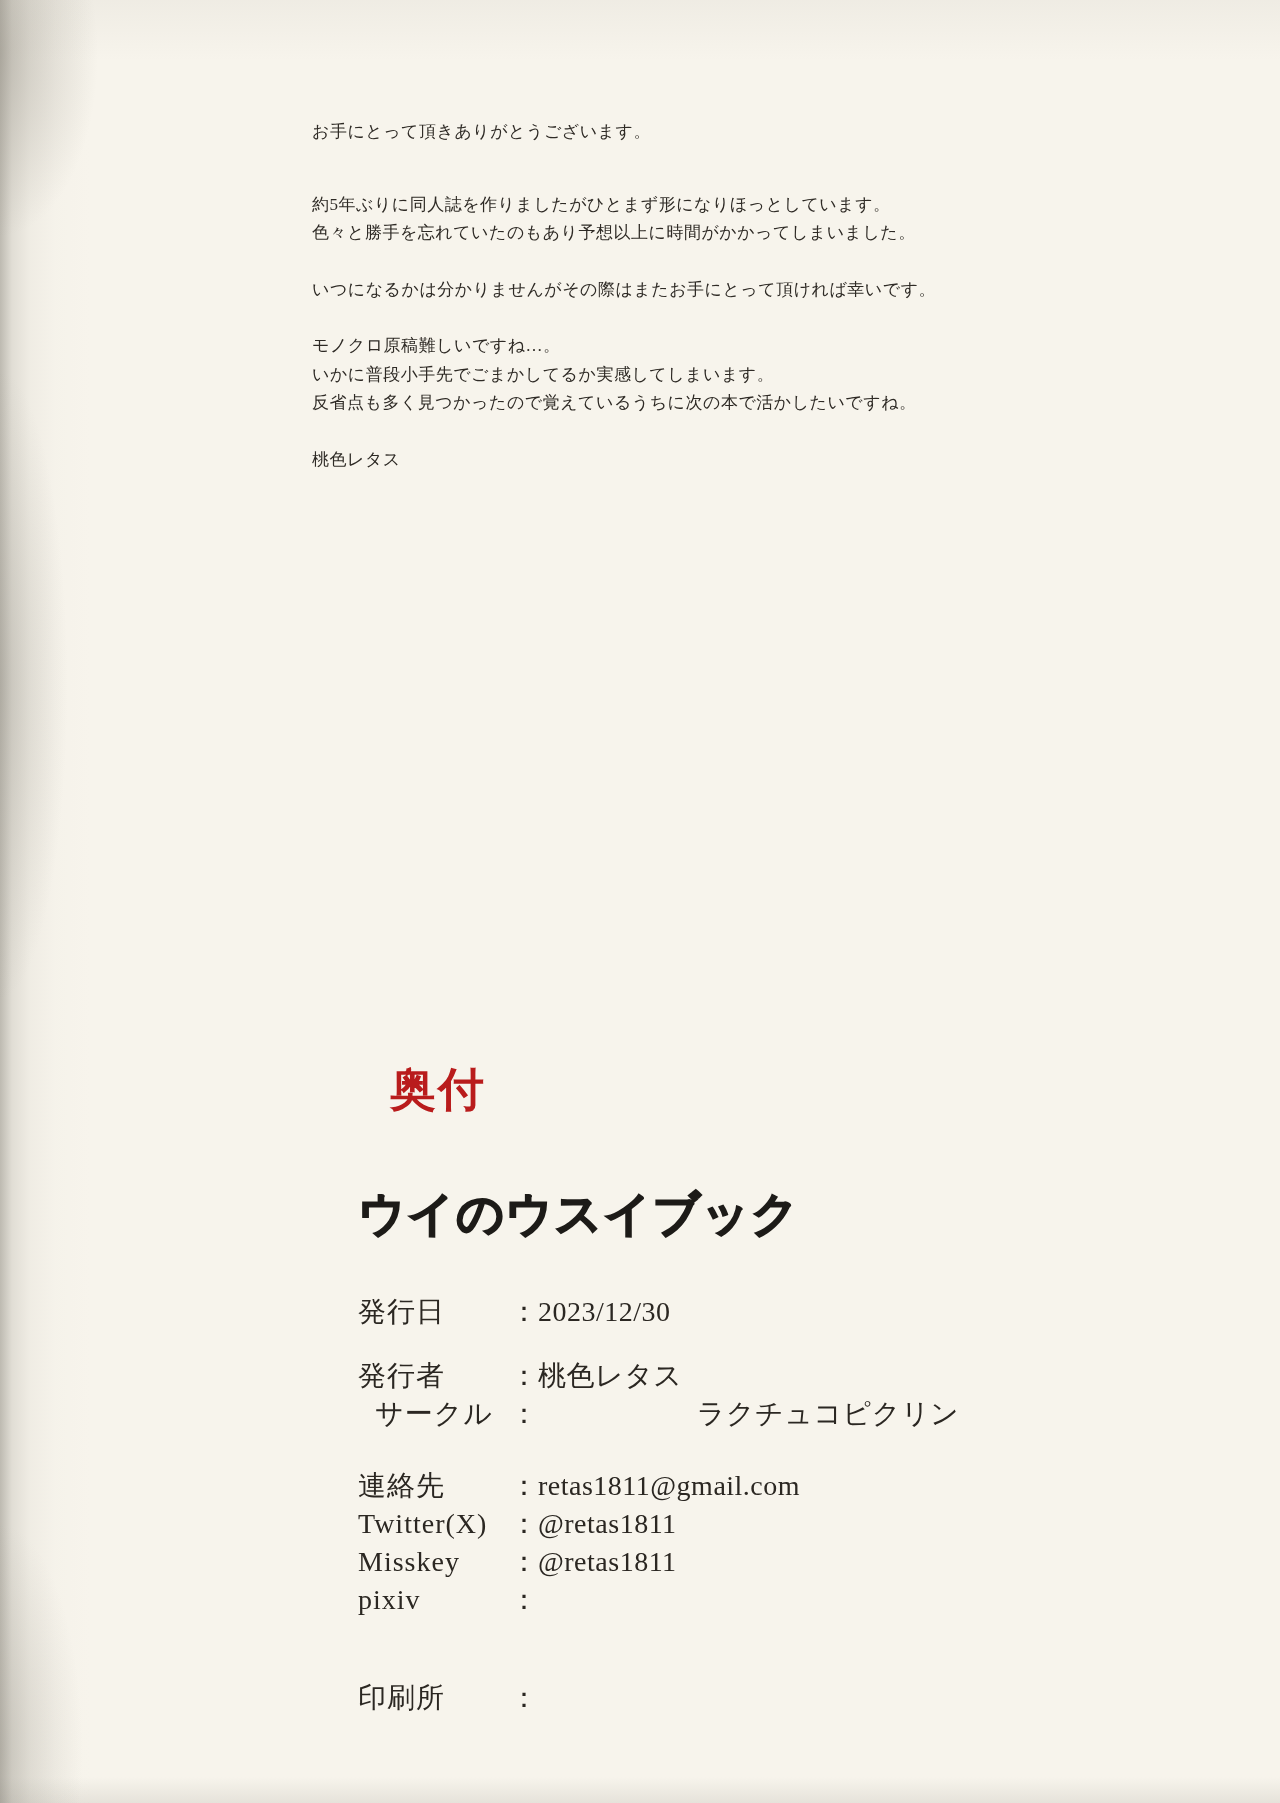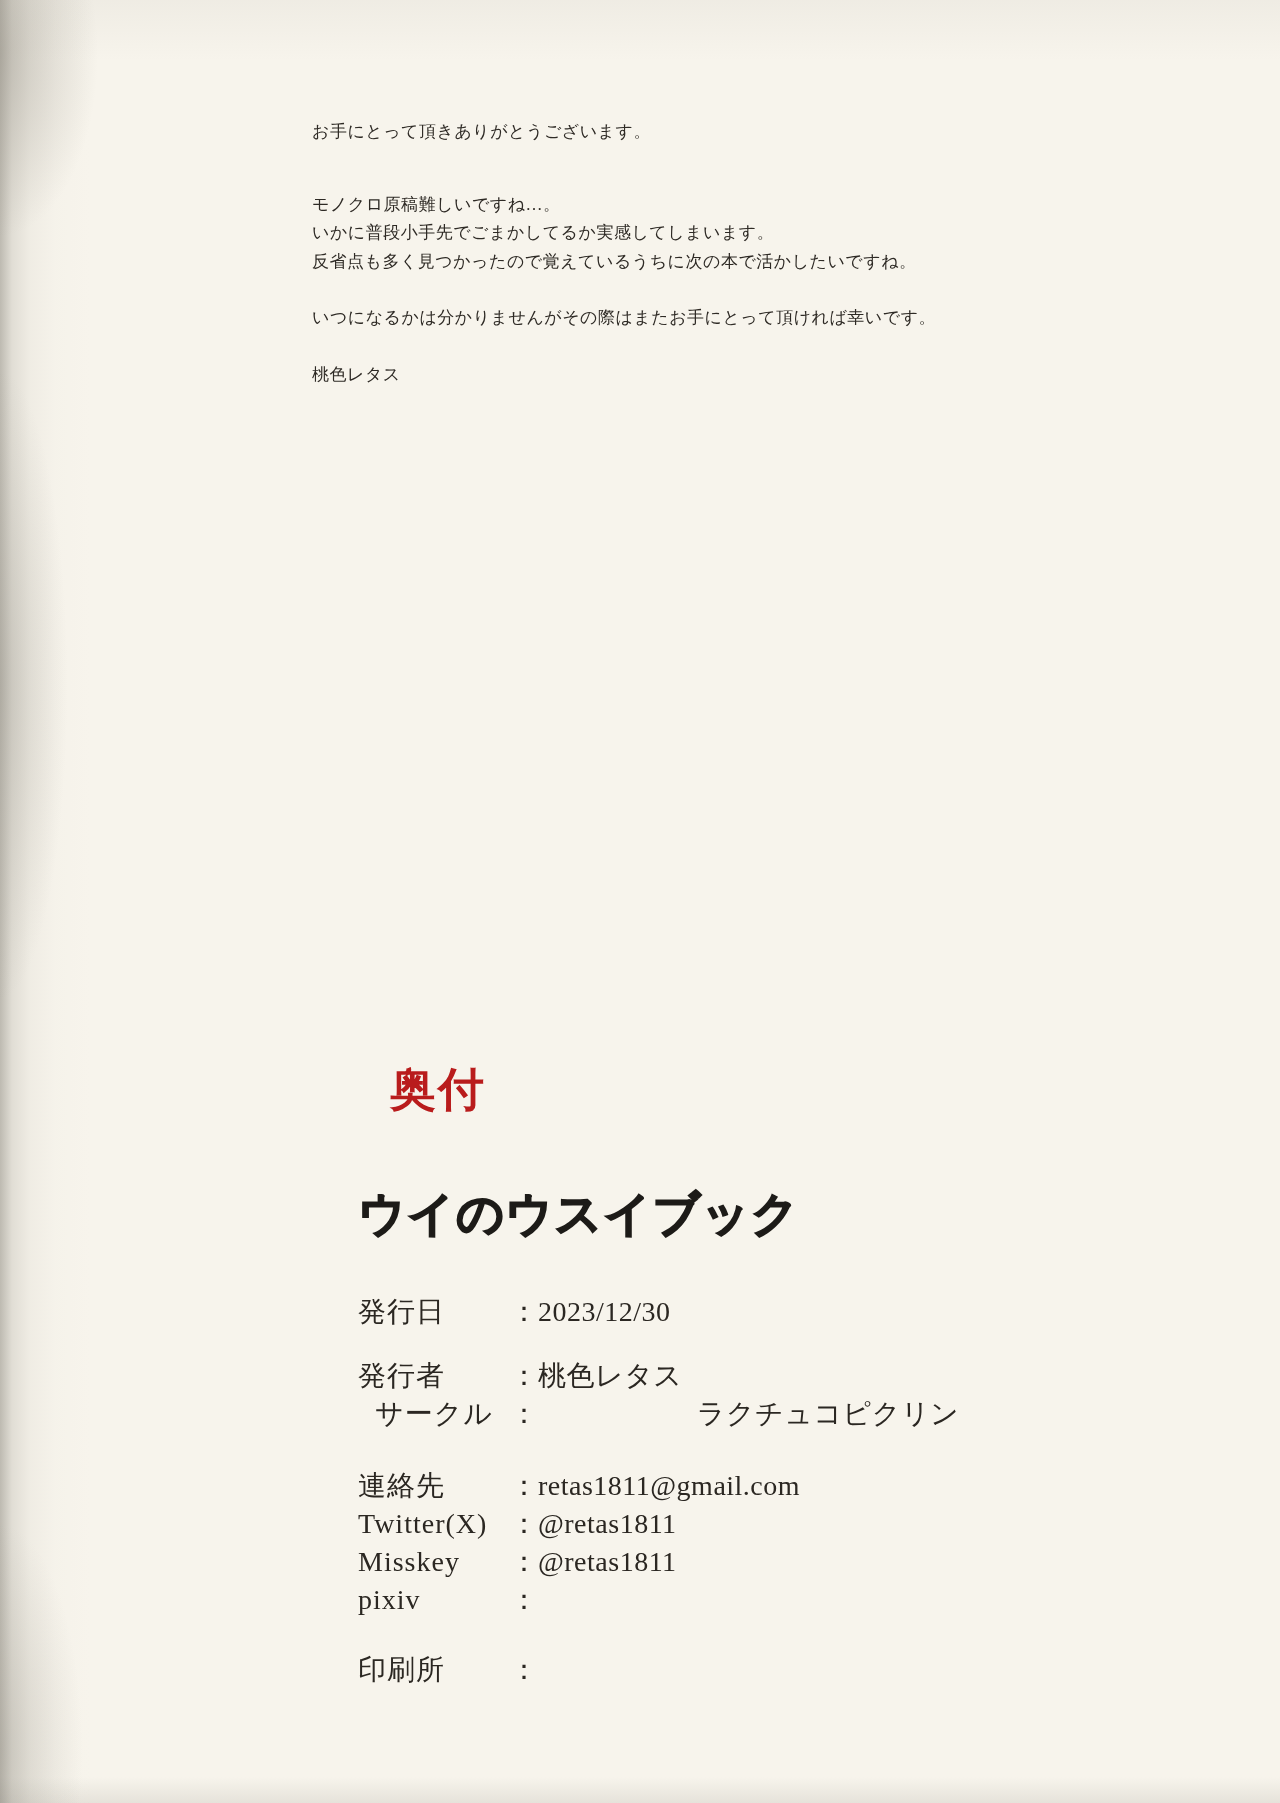--- a/index.html
+++ b/index.html
@@ -72,32 +72,33 @@
   }
   .row .label {
     width: 152px;
     flex: 0 0 152px;
     letter-spacing: 1px;
   }
   .row .sep { flex: 0 0 auto; }
   .row .value { flex: 1 1 auto; letter-spacing: 0.5px; }
   .gap-after-1 { margin-bottom: 26px; }
   .gap-after-2 { margin-bottom: 34px; text-align: center; }
-  .gap-after-3 { margin-bottom: 32px; }
+  .gap-after-3 { margin-bottom: 60px; }
 </style>
 </head>
 <body>
 
 <div class="afterword">
   <p class="greeting">お手にとって頂きありがとうございます。</p>
 
+  <p><span>約5年ぶりに同人誌を作りましたがひとまず形になりほっとしています。</span><br><span>色々と勝手を忘れていたのもあり予想以上に時間がかかってしまいました。</span></p>
+
+  <p><span>いつになるかは分かりませんがその際はまたお手にとって頂ければ幸いです。</span></p>
 
   <p><span>モノクロ原稿難しいですね…。</span><br><span>いかに普段小手先でごまかしてるか実感してしまいます。</span><br><span>反省点も多く見つかったので覚えているうちに次の本で活かしたいですね。</span></p>
-
-  <p><span>いつになるかは分かりませんがその際はまたお手にとって頂ければ幸いです。</span></p>
 
   <p class="signature">桃色レタス</p>
 </div>
 
 <div class="colophon">
   <div class="colophon-heading">奥付</div>
 
   <div class="book-title">ウイのウスイブック</div>
 
   <div class="rows">

